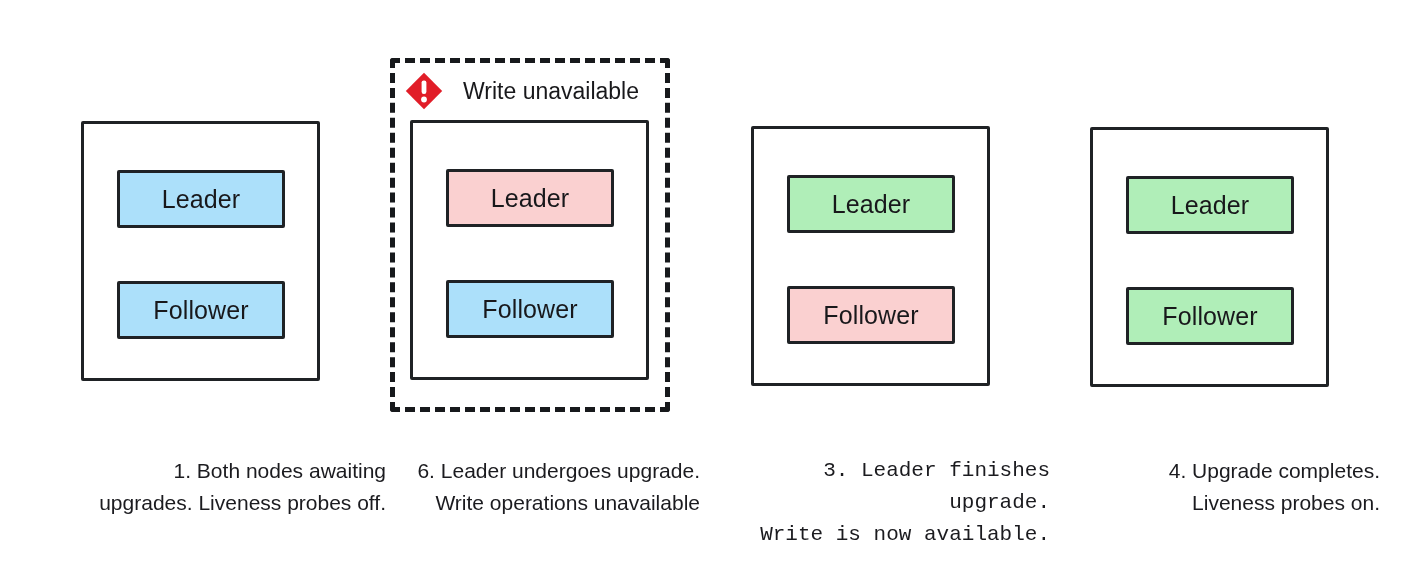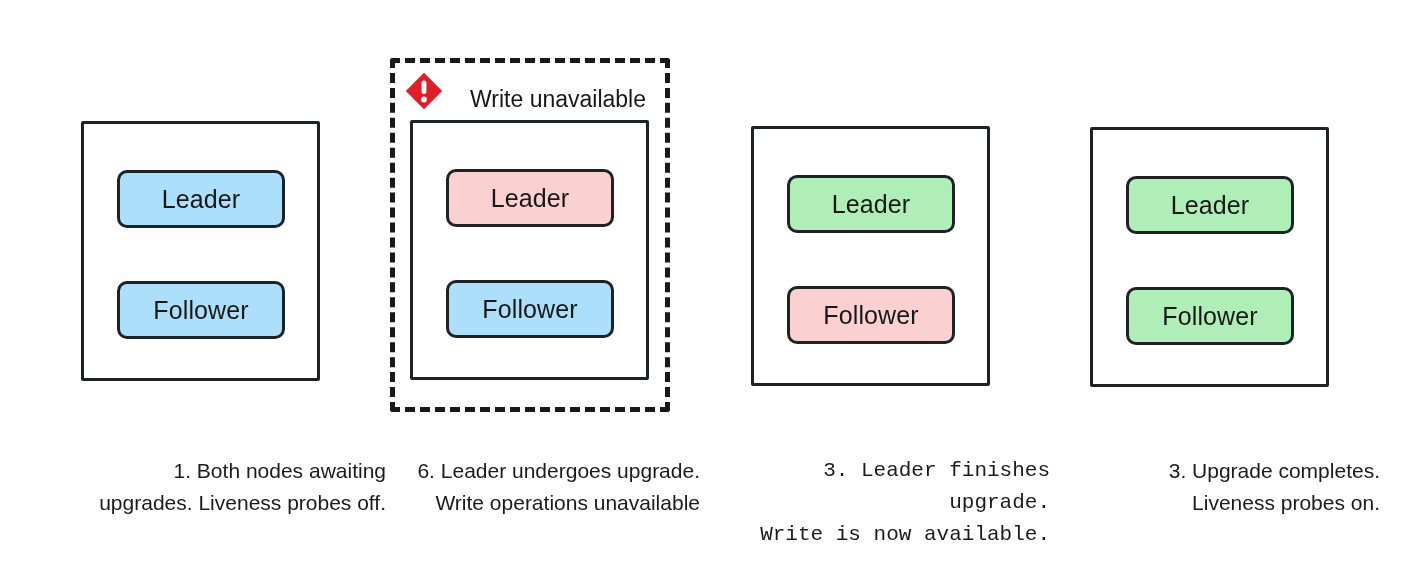--- a/index.html
+++ b/index.html
@@ -45,39 +45,39 @@
     border: 5px dashed #17191c;
     background: transparent;
     border-radius: 3px;
   }
 
   
   .node {
     position: absolute;
     box-sizing: border-box;
     border: 3px solid #1f2225;
-    border-radius: 10px;
+    border-radius: 2px;
     display: flex;
     align-items: center;
     justify-content: center;
     font-size: 25px;
     line-height: 1;
     letter-spacing: 0.1px;
     color: #18181b;
   }
   .fill-blue  { background: #ace0fa; }
   .fill-pink  { background: #fad0d0; }
   .fill-green { background: #b0eeb8; }
 
   
   .warn-row {
     position: absolute;
     display: flex;
-    align-items: flex-end;
-    gap: 26px;
+    align-items: center;
+    gap: 19px;
     white-space: nowrap;
   }
   .warn-icon {
     width: 40px;
     height: 40px;
     flex: 0 0 40px;
     display: block;
   }
   .warn-label {
     font-size: 23px;
@@ -153,17 +153,17 @@
 
   <div class="panel">
     <div class="node-box" style="left:1090px; top:127px; width:239px; height:260px;">
       <div class="node fill-green" style="left:33px; top:46px; width:168px; height:58px;">
         <span>Leader</span>
       </div>
       <div class="node fill-green" style="left:33px; top:157px; width:168px; height:58px;">
         <span>Follower</span>
       </div>
     </div>
-    <div class="caption" style="left:1050px; top:455px; width:330px;">3. Upgrade completes.
+    <div class="caption" style="left:1050px; top:455px; width:330px;">4. Upgrade completes.
 Liveness probes on.</div>
   </div>
 
 </div>
 
 </body></html>

